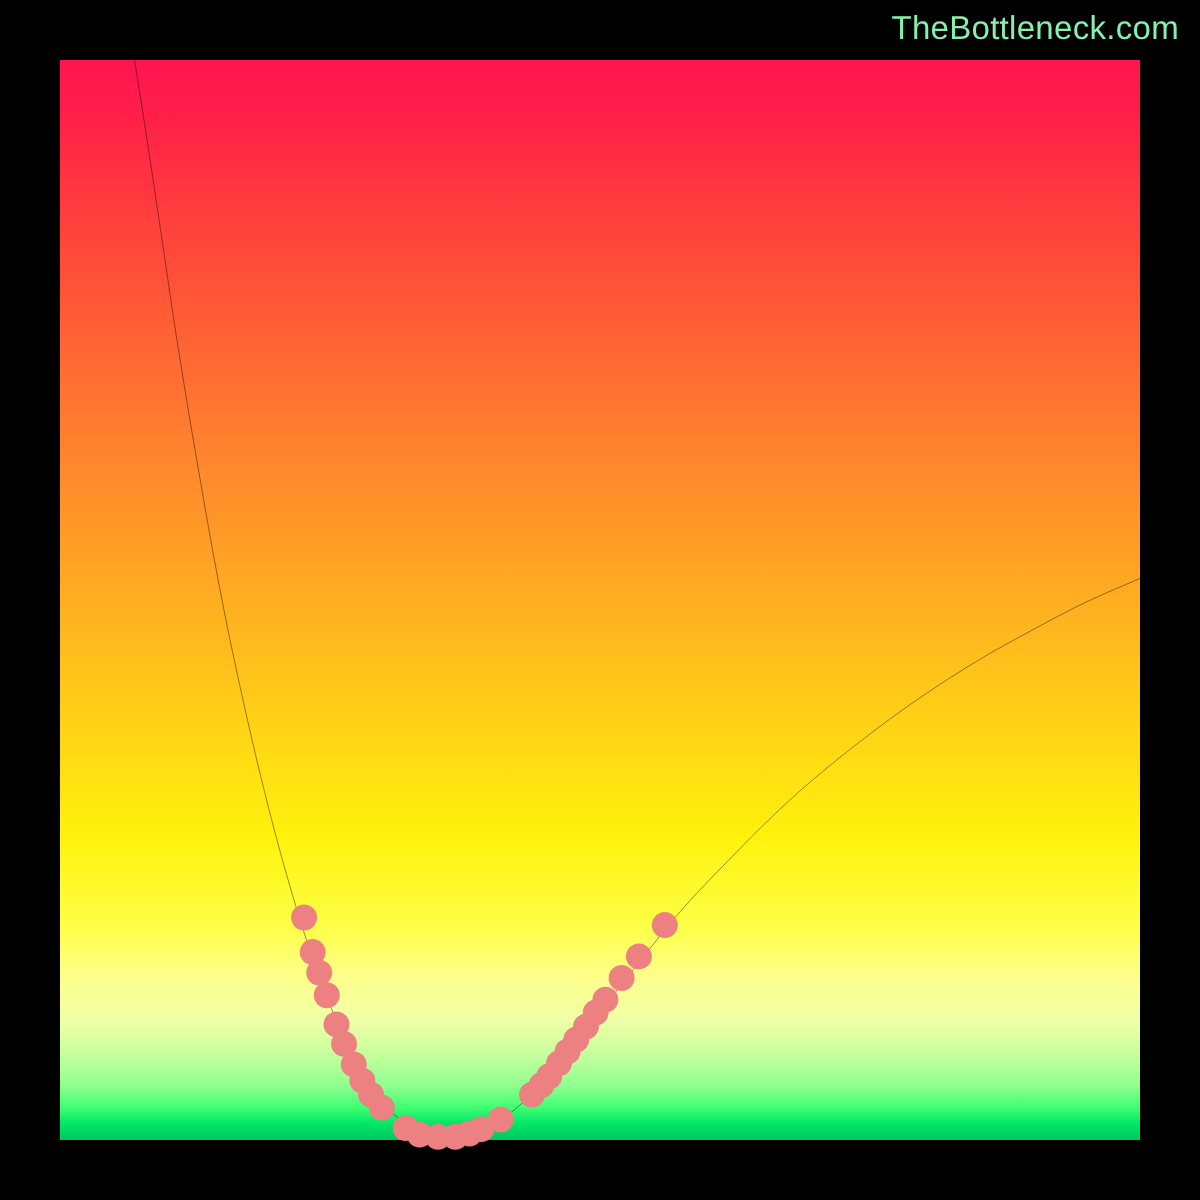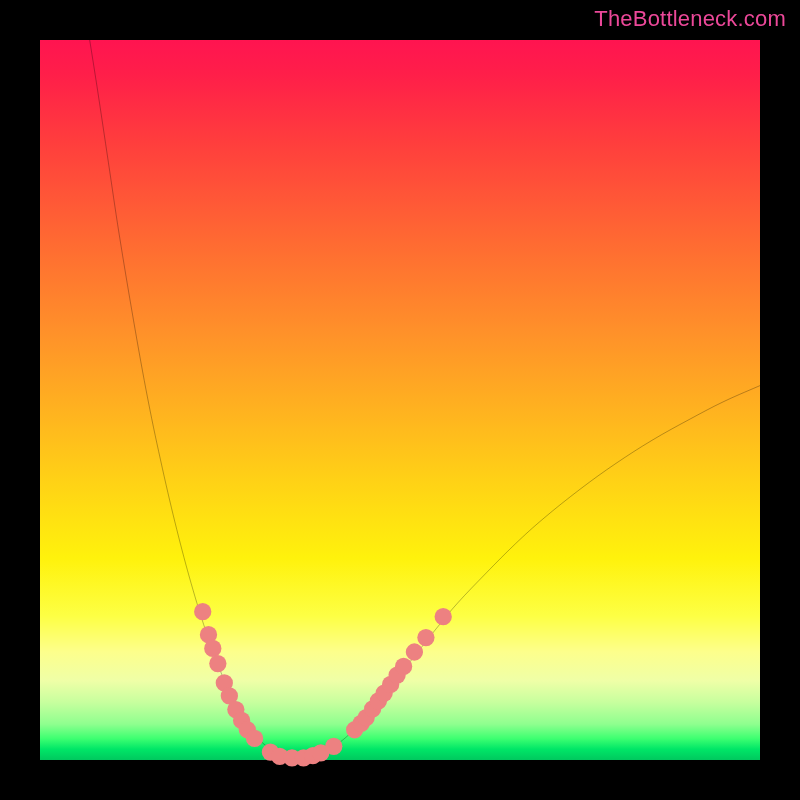--- a/index.html
+++ b/index.html
@@ -47,21 +47,21 @@
     position: absolute;
     left: 0; top: 0;
     width: 720px;
     height: 720px;
     overflow: visible;
   }
   .watermark {
     position: absolute;
     top: 6px;
     right: 14px;
-    color: #ec4899;
+    color: #86efac;
     font-size: 22px;
     font-weight: 500;
     letter-spacing: 0.2px;
     user-select: none;
   }
 </style>
 </head>
 <body>
 
 <div class="frame">

